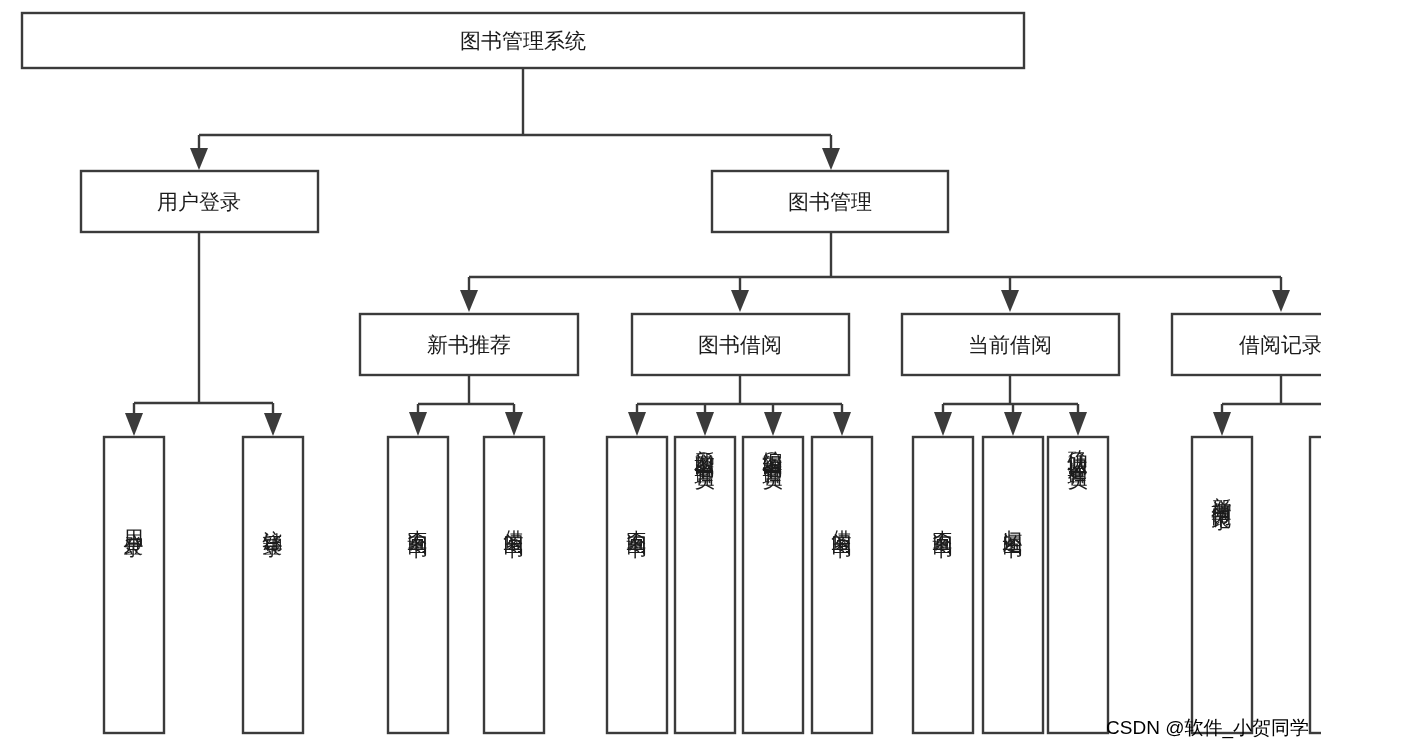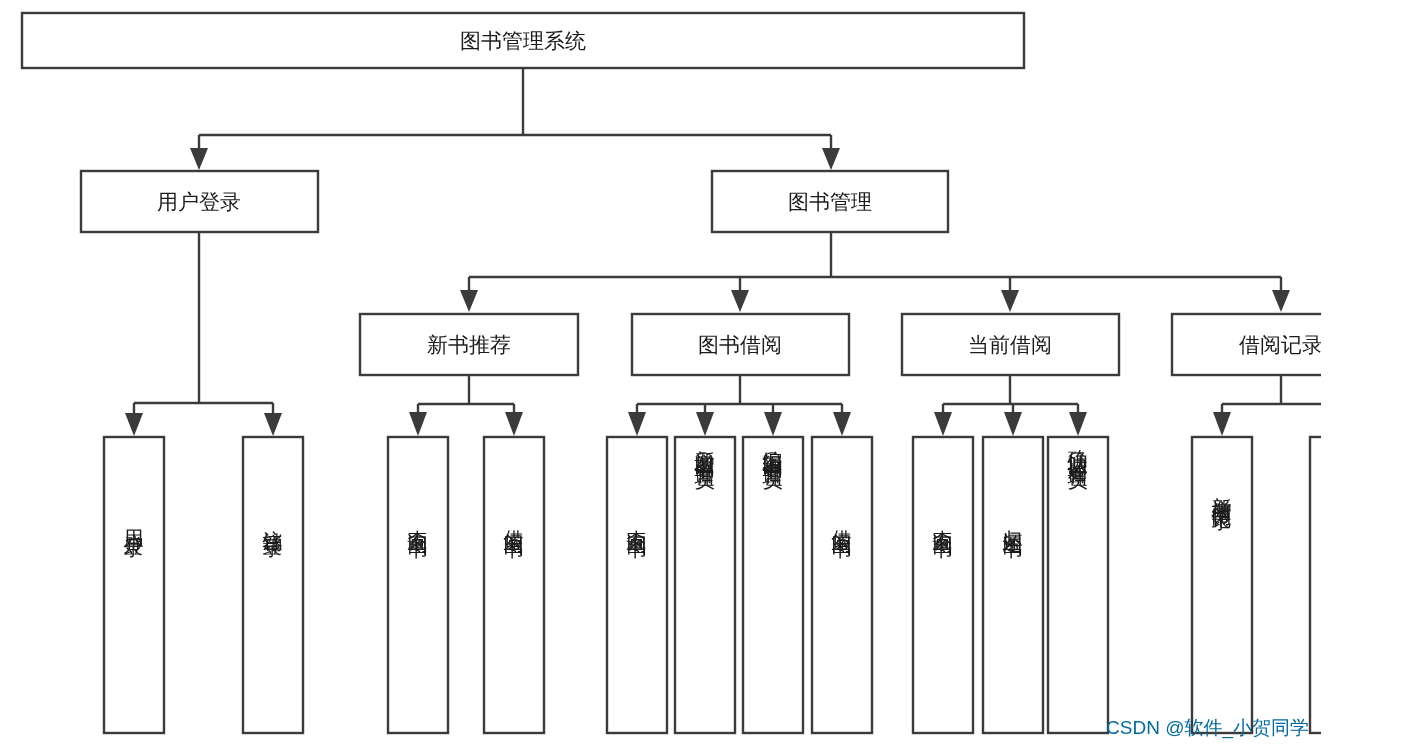--- a/index.html
+++ b/index.html
@@ -55,21 +55,21 @@
     glyph-orientation-vertical: 0;
     letter-spacing: 3px;
     text-anchor: middle;
   }
   .watermark {
     position: absolute;
     right: 12px;
     bottom: 6px;
     font-family: "Liberation Sans", "DejaVu Sans", sans-serif;
     font-size: 19px;
-    color: #0369a1;
+    color: #000000;
     white-space: nowrap;
     pointer-events: none;
   }
 </style>
 </head>
 <body>
 
 <div id="canvas">
 
   <svg class="diagram" viewBox="0 0 1405 747">

